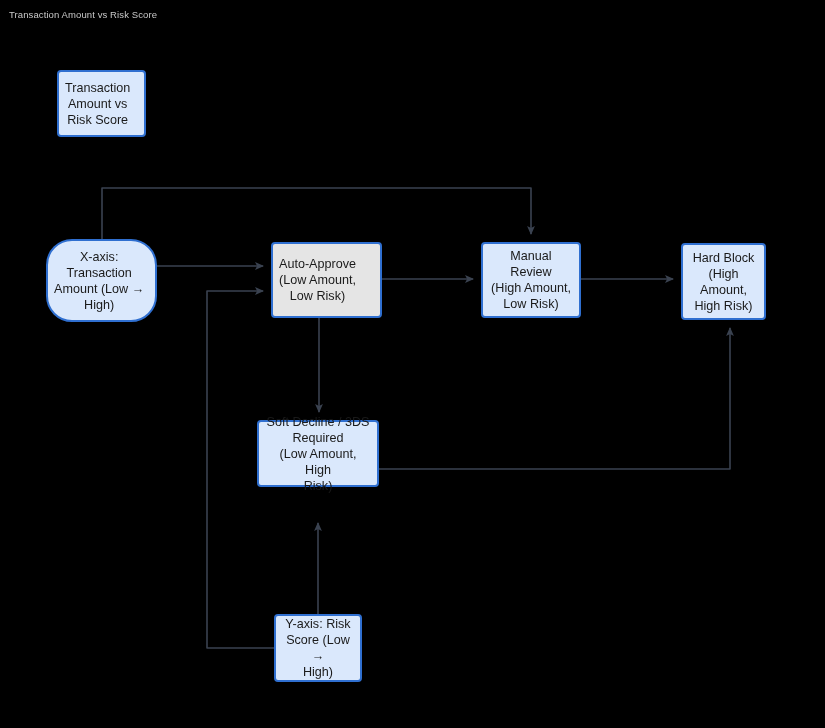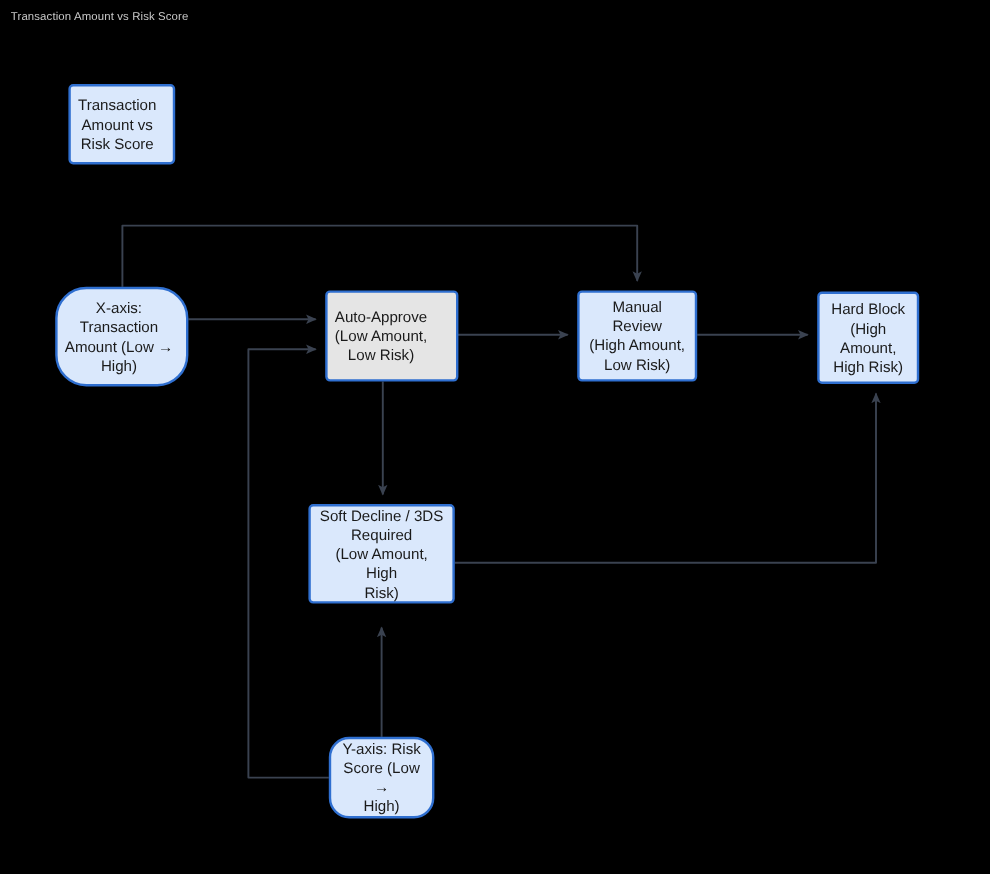--- a/index.html
+++ b/index.html
@@ -101,26 +101,26 @@
       <div class="node" style="left: 481px; top: 242px; width: 100px; height: 76px; background: rgb(218, 232, 252); border-color: rgb(47, 111, 208); color: rgb(26, 26, 26);">
         <span class="label">Manual Review
 (High Amount,
 Low Risk)</span>
       </div>
       <div class="node" style="left: 681px; top: 243px; width: 85px; height: 77px; background: rgb(218, 232, 252); border-color: rgb(47, 111, 208); color: rgb(26, 26, 26);">
         <span class="label">Hard Block
 (High Amount,
 High Risk)</span>
       </div>
-      <div class="node" style="left: 257px; top: 420px; width: 122px; height: 83px; background: rgb(218, 232, 252); border-color: rgb(47, 111, 208); color: rgb(26, 26, 26);">
+      <div class="node" style="left: 257px; top: 420px; width: 122px; height: 67px; background: rgb(218, 232, 252); border-color: rgb(47, 111, 208); color: rgb(26, 26, 26);">
         <span class="label">Soft Decline / 3DS
 Required
 (Low Amount, High
 Risk)</span>
       </div>
-      <div class="node" style="left: 274px; top: 614px; width: 88px; height: 68px; background: rgb(218, 232, 252); border-color: rgb(47, 111, 208); color: rgb(26, 26, 26); border-radius: 17px;">
+      <div class="node" style="left: 274px; top: 614px; width: 88px; height: 68px; background: rgb(218, 232, 252); border-color: rgb(47, 111, 208); color: rgb(26, 26, 26);">
         <span class="label">Y-axis: Risk
 Score (Low →
 High)</span>
       </div>
     </div>
 
 </div>
 
 </body></html>

